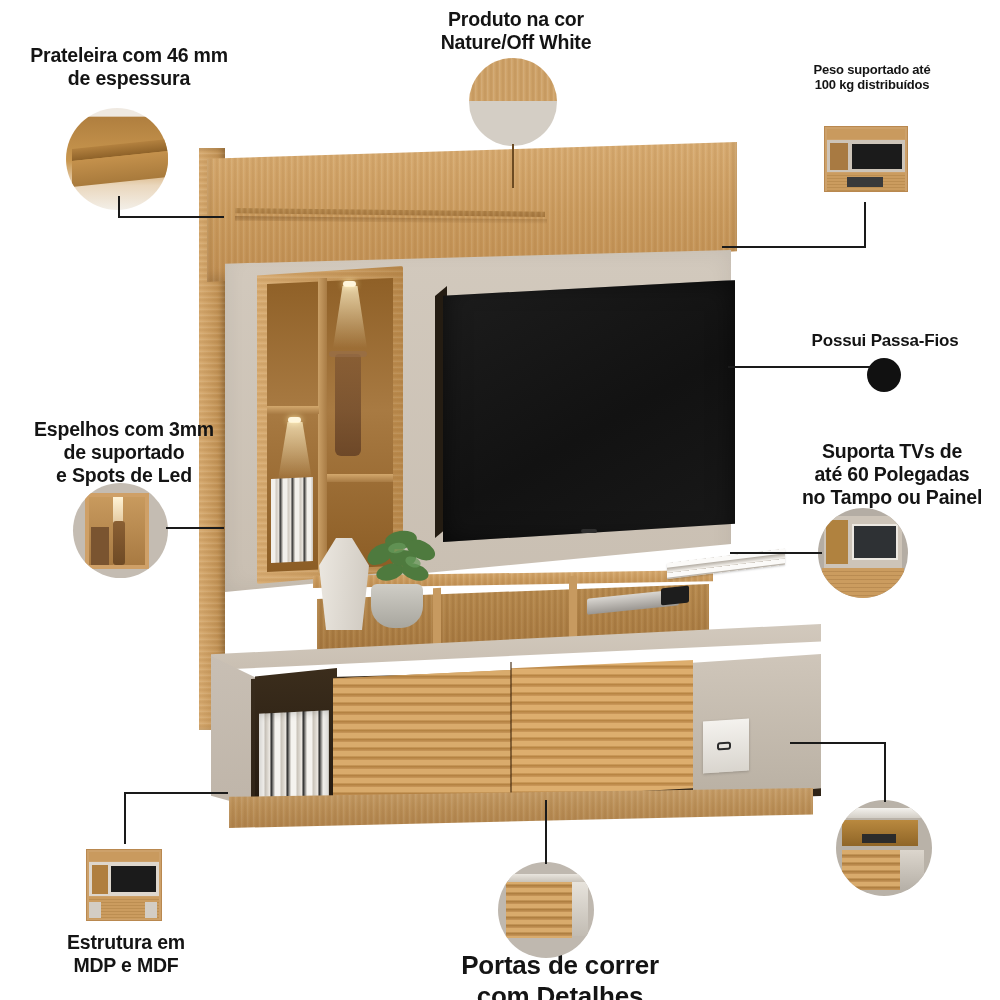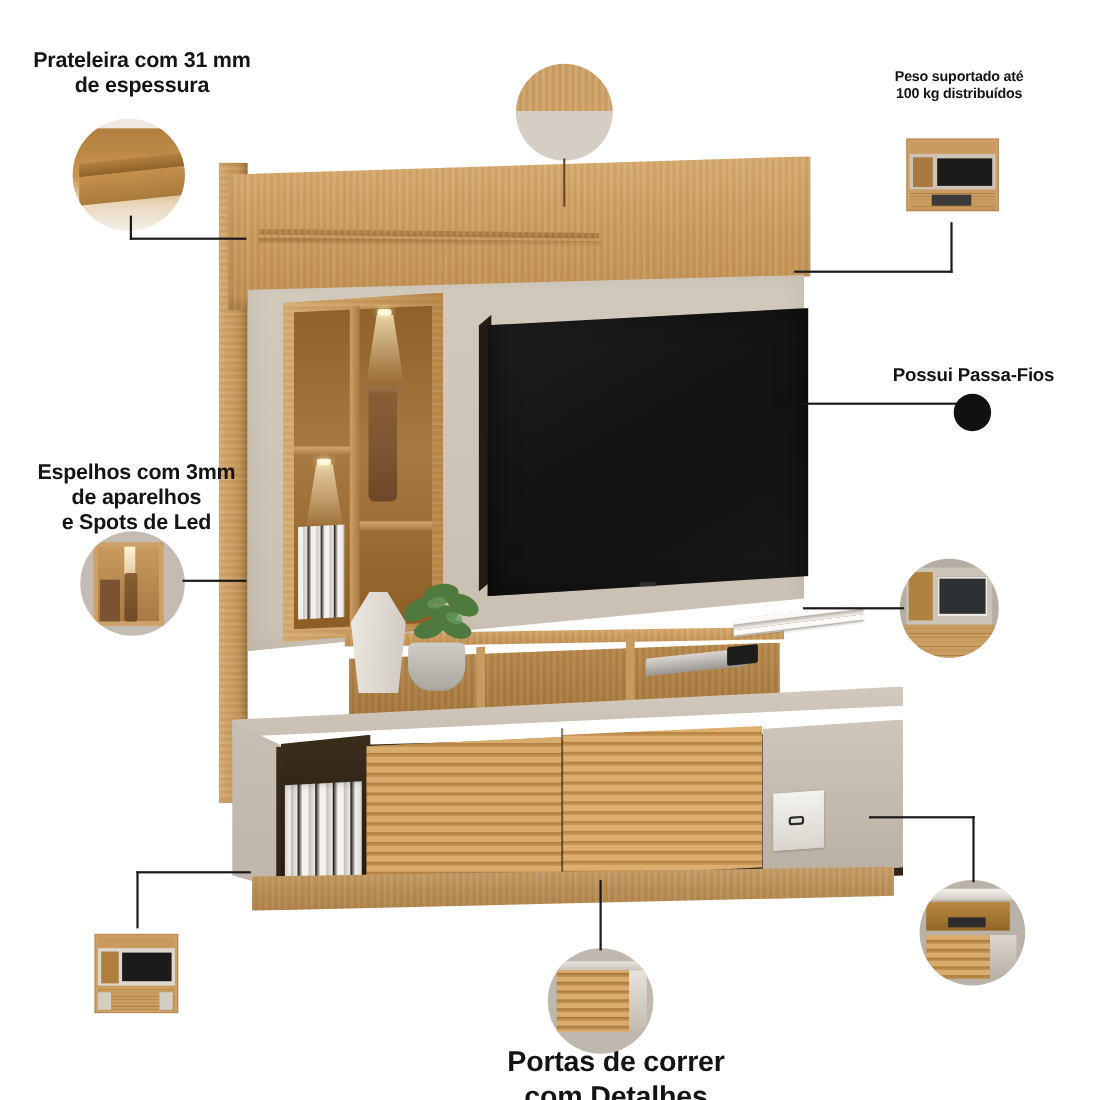--- a/index.html
+++ b/index.html
@@ -239,35 +239,37 @@
         <ellipse cx="58" cy="48" rx="14" ry="8" transform="rotate(18 58 48)"></ellipse>
         <ellipse cx="46" cy="34" rx="13" ry="8"></ellipse>
       </g>
       <g fill="#67995a" opacity=".75">
         <ellipse cx="40" cy="24" rx="9" ry="5" transform="rotate(-12 40 24)"></ellipse>
         <ellipse cx="56" cy="38" rx="8" ry="5" transform="rotate(22 56 38)"></ellipse>
       </g>
     </svg>
   </div>
 
-  <div class="callout-text" style="left:4px; top:44px; width:250px; font-size:19.5px;">Prateleira com 31 mm
+  <div class="callout-text" style="left:4px; top:44px; width:250px; font-size:19.5px;">Prateleira com 46 mm
 de espessura</div>
 
   <div class="bubble" style="left:66px; top:108px; width:102px; height:102px;
               background: linear-gradient(180deg,#efe9e1 0%,#efe9e1 8%,#b07f3f 9%,#c9974f 52%,#ead7bd 76%,#f3efe8 100%);">
     <div style="position:absolute; left:6px; top:36px; width:96px; height:12px;
                 background: linear-gradient(180deg,#b3813f,#8e6229);
                 transform: skewY(-6deg);"></div>
     <div style="position:absolute; left:6px; top:48px; width:96px; height:26px;
                 background: linear-gradient(180deg,#c4914c,#a87a3c);
                 transform: skewY(-6deg);"></div>
   </div>
   <div class="conn conn-v" style="left:118px; top:196px; height:22px;"></div>
   <div class="conn conn-h" style="left:118px; top:216px; width:106px;"></div>
 
+  <div class="callout-text" style="left:396px; top:8px; width:240px; font-size:19.5px;">Produto na cor
+Nature/Off White</div>
 
   <div class="bubble" style="left:469px; top:58px; width:88px; height:88px;
               background: linear-gradient(180deg, #cfa369 0%, #cfa369 49%, #d4cec5 49%, #d4cec5 100%);">
     <div style="position:absolute; left:0; top:0; right:0; height:49%;
                 background: repeating-linear-gradient(90deg,
                   rgba(255,255,255,.12) 0px, rgba(255,255,255,0) 2px,
                   rgba(120,70,20,.12) 4px, rgba(255,255,255,0) 6px);"></div>
     <div style="position:absolute; left:0; top:49%; right:0; bottom:0;"></div>
   </div>
   <div class="conn conn-v" style="left:512px; top:144px; height:44px; background:#6b4a22;"></div>
@@ -285,46 +287,51 @@
                 background: repeating-linear-gradient(180deg,#cb9c5f 0px,#cb9c5f 2px,#ad8044 3px);"></div>
     <div style="position:absolute; left:22px; top:50px; width:36px; height:10px; background:#3a3a3a;"></div>
   </div>
   <div class="conn conn-v" style="left:864px; top:202px; height:46px;"></div>
   <div class="conn conn-h" style="left:722px; top:246px; width:144px;"></div>
 
   <div class="callout-text" style="left:790px; top:331px; width:190px; font-size:17px;">Possui Passa-Fios</div>
   <div class="bubble-dot" style="left:867px; top:358px; width:34px; height:34px;"></div>
   <div class="conn conn-h" style="left:728px; top:366px; width:142px;"></div>
 
+  <div class="callout-text" style="left:790px; top:440px; width:204px; font-size:19.5px;">Suporta TVs de
+até 60 Polegadas
+no Tampo ou Painel</div>
 
   <div class="bubble" style="left:818px; top:508px; width:90px; height:90px; background:#b4ada4;">
     <div style="position:absolute; left:6px; top:8px; width:78px; height:52px; background:#cdc4b8;"></div>
     <div style="position:absolute; left:8px; top:12px; width:22px; height:44px; background:#b0823f;"></div>
     <div style="position:absolute; left:34px; top:16px; width:46px; height:36px;
                 background:#2e3134; border:2px solid #ece8e1;"></div>
     <div style="position:absolute; left:4px; top:60px; right:4px; height:30px;
                 background: repeating-linear-gradient(180deg,#cb9c5f 0px,#cb9c5f 3px,#a87b44 4px);"></div>
   </div>
   <div class="conn conn-h" style="left:730px; top:552px; width:92px;"></div>
 
   <div class="callout-text" style="left:20px; top:418px; width:208px; font-size:19.5px;">Espelhos com 3mm
-de aparelhos
+de suportado
 e Spots de Led</div>
 
   <div class="bubble" style="left:73px; top:483px; width:95px; height:95px; background:#c4bcb2;">
     <div style="position:absolute; left:12px; top:10px; width:64px; height:76px;
                 background: linear-gradient(180deg,#c89a5e,#a87a42); border:4px solid #cfa067;"></div>
     <div style="position:absolute; left:40px; top:14px; width:10px; height:68px;
                 background: linear-gradient(180deg,#fff3d6,#b8874a);"></div>
     <div style="position:absolute; left:40px; top:38px; width:12px; height:44px;
                 background: linear-gradient(180deg,#8a5f33,#6e4a25); border-radius:3px;"></div>
     <div style="position:absolute; left:18px; top:44px; width:18px; height:38px; background:#7a5430;"></div>
   </div>
   <div class="conn conn-h" style="left:166px; top:527px; width:58px;"></div>
 
+  <div class="callout-text" style="left:20px; top:931px; width:212px; font-size:19.5px;">Estrutura em
+MDP e MDF</div>
 
   <div style="position:absolute; left:86px; top:849px; width:76px; height:72px;
               background:#cda16a; border:1px solid #b9884f;">
     <div style="position:absolute; left:2px; top:2px; right:2px; height:9px; background:#c99a5e;"></div>
     <div style="position:absolute; left:2px; top:12px; right:2px; height:34px; background:#ded7cd;"></div>
     <div style="position:absolute; left:5px; top:15px; width:16px; height:29px; background:#b07f3f;"></div>
     <div style="position:absolute; left:24px; top:16px; width:45px; height:26px; background:#1b1b1b;"></div>
     <div style="position:absolute; left:2px; top:47px; right:2px; height:22px;
                 background: repeating-linear-gradient(180deg,#cb9c5f 0px,#cb9c5f 2px,#ad8044 3px);"></div>
     <div style="position:absolute; left:2px; top:52px; width:12px; height:16px; background:#d3cdc4;"></div>

